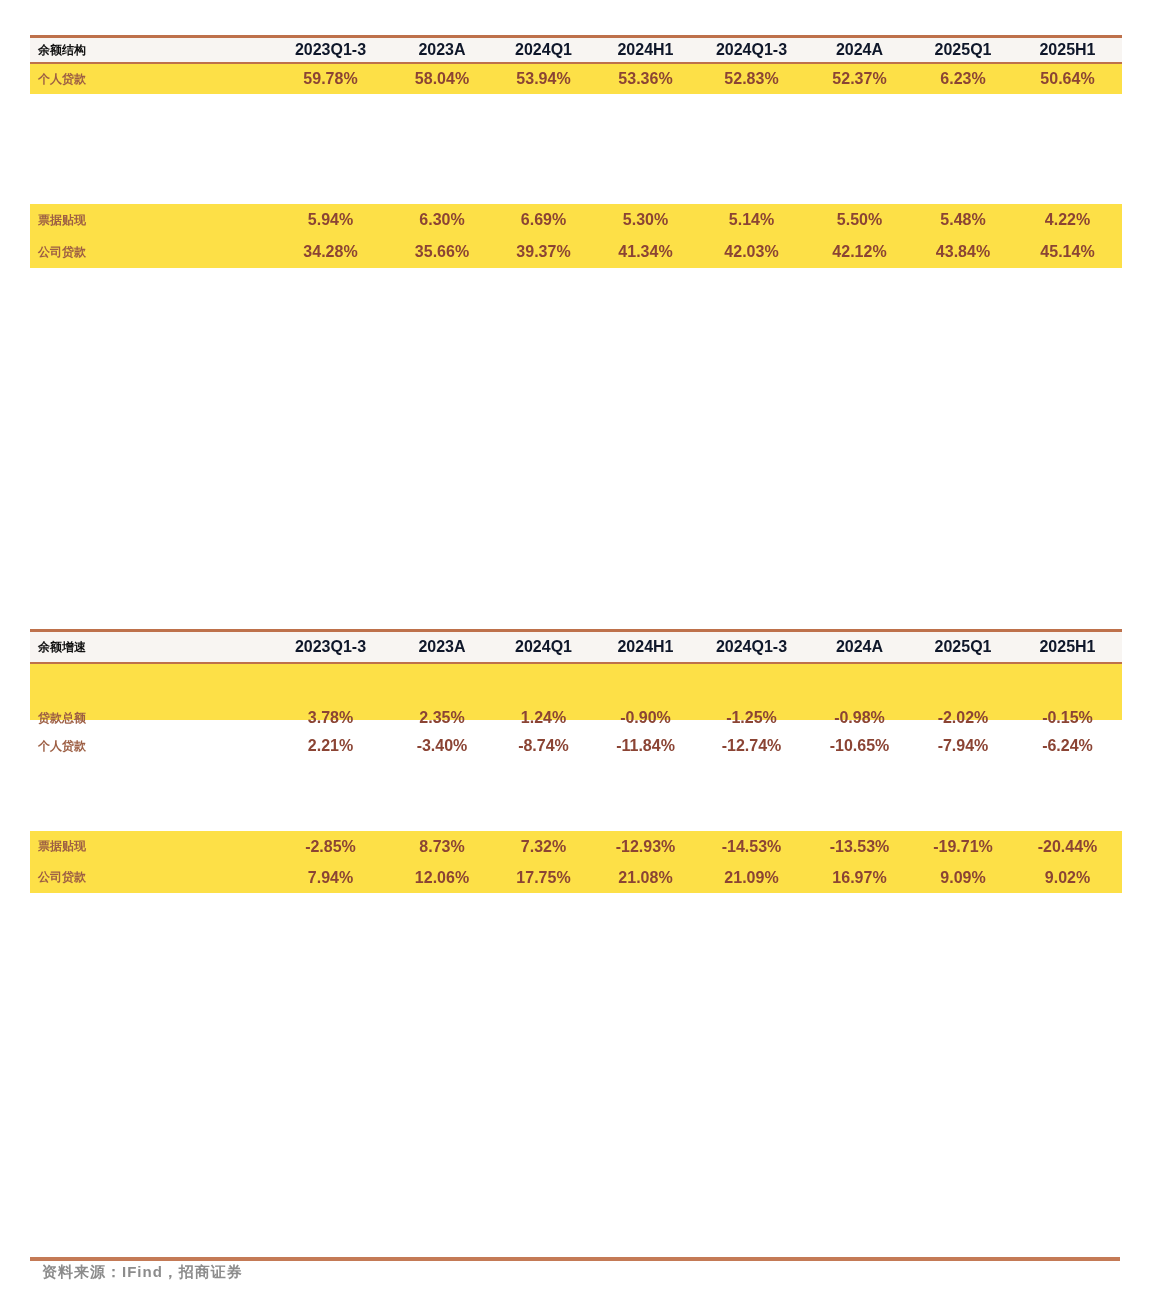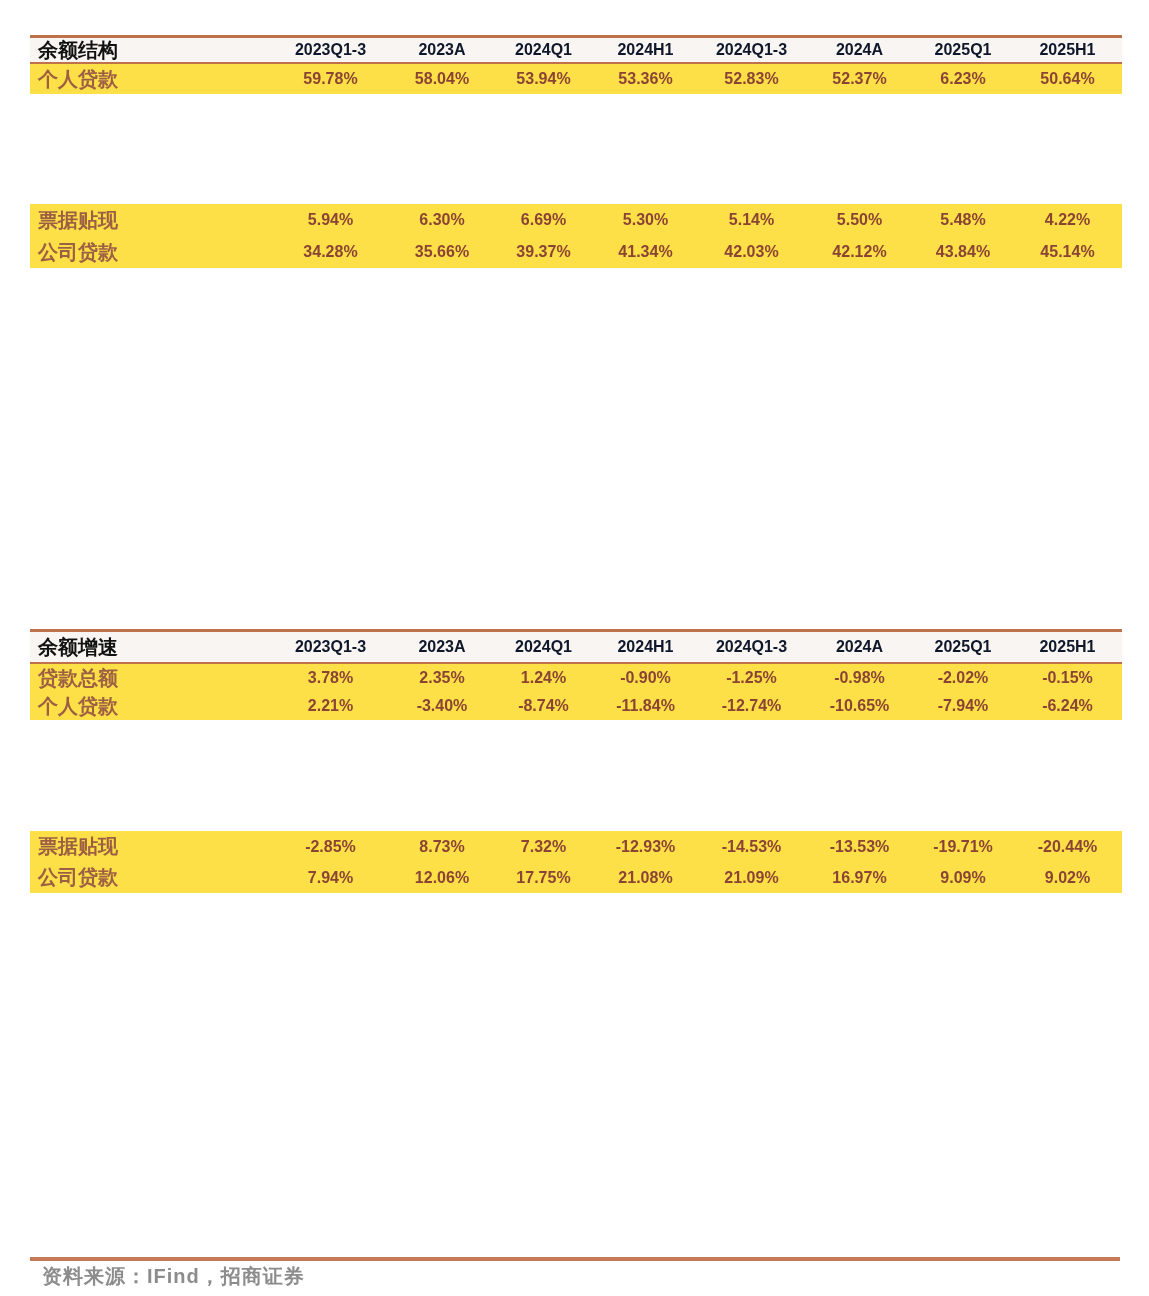--- a/index.html
+++ b/index.html
@@ -38,21 +38,21 @@
     text-align: center;
     font-size: 16px;
     font-weight: bold;
     white-space: nowrap;
     overflow: hidden;
   }
   .label-cell {
     text-align: left;
     padding-left: 8px;
     color: #9D5F44;
-    font-size: 20px;
+    font-size: 12px;
     font-weight: bold;
   }
   .hdr-band {
     background: #F8F5F2;
     border-top: 3px solid #BE714B;
     border-bottom: 2px solid #BE714B;
   }
   .hdr-band .label-cell { color: #111111; }
   .hdr-cell { color: #0f172a; }
   .data-band { background: #fde047; }
@@ -62,21 +62,21 @@
     left: 30px;
     top: 1257px;
     width: 1090px;
     height: 4px;
     background: #C47A56;
   }
   .footer-text {
     position: absolute;
     left: 42px;
     top: 1263px;
-    font-size: 20px;
+    font-size: 15px;
     font-weight: bold;
     color: #8C8C8C;
     letter-spacing: 1px;
   }
 </style>
 </head>
 <body>
 
 <div class="page">
 
@@ -143,21 +143,21 @@
       <div class="cell hdr-cell">2024Q1</div>
       <div class="cell hdr-cell">2024H1</div>
       <div class="cell hdr-cell">2024Q1-3</div>
       <div class="cell hdr-cell">2024A</div>
       <div class="cell hdr-cell">2025Q1</div>
       <div class="cell hdr-cell">2025H1</div>
     </div>
   </div>
 
   <div class="band data-band" style="top:664px;height:56px;">
-    <div class="grid subrow" style="height:28px;">
+    <div class="grid subrow" style="height:28px;margin-top:40px;">
       <div class="cell label-cell">贷款总额</div>
       <div class="cell val-cell">3.78%</div>
       <div class="cell val-cell">2.35%</div>
       <div class="cell val-cell">1.24%</div>
       <div class="cell val-cell">-0.90%</div>
       <div class="cell val-cell">-1.25%</div>
       <div class="cell val-cell">-0.98%</div>
       <div class="cell val-cell">-2.02%</div>
       <div class="cell val-cell">-0.15%</div>
     </div>

